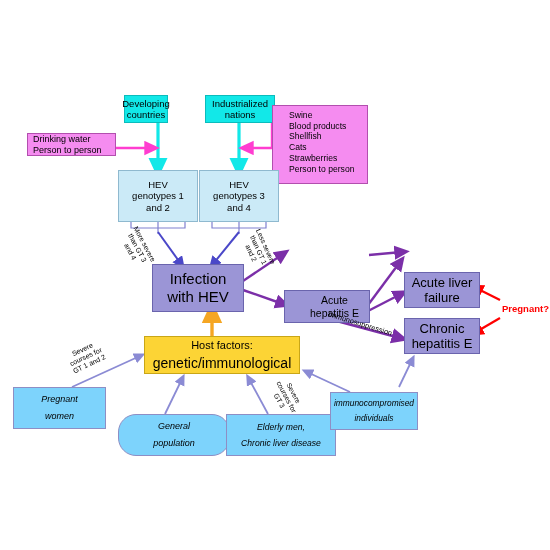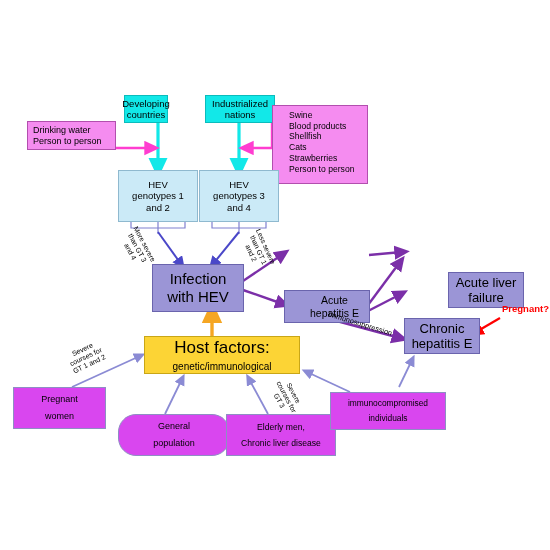--- a/index.html
+++ b/index.html
@@ -18,36 +18,36 @@
     align-items:center;justify-content:center;
     text-align:center;
     line-height:1.18;
     color:#000;
   }
   .cyan{background:#12e8e8;border:1px solid #0bbcbc;font-size:9.5px;}
   .lightblue{background:#cbeaf7;border:1px solid #8fb9cf;font-size:9.5px;}
   .magenta{background:#f58cf0;border:1px solid #b24fae;font-size:9px;text-align:left;align-items:flex-start;padding:3px 5px;}
   .magenta2{background:#f58cf0;border:1px solid #b24fae;font-size:8.6px;text-align:left;align-items:flex-start;justify-content:flex-start;padding:4px 5px;line-height:1.25;}
   .purple{background:#9b95d6;border:1px solid #6a64ad;}
-  .lav{background:#d946ef;border:1px solid #8e8ec4;font-size:9px;}
+  .lav{background:#7dd3fc;border:1px solid #8e8ec4;font-size:9px;font-style:italic;}
   .yellow{background:#fcd435;border:1px solid #c9a617;}
   .ttl-lg{font-size:15px;}
   .ttl-md{font-size:13px;}
   .ttl-sm{font-size:10.5px;}
   .rot{
     position:absolute;
     font-size:7px;
     color:#000;
     white-space:nowrap;
     line-height:1.15;
     text-align:center;
     transform-origin:50% 50%;
   }
   .reddot{color:#ff0000;font-size:9.5px;font-weight:bold;position:absolute;}
-  .sub{font-size:10px;margin-top:3px;}
+  .sub{font-size:14px;margin-top:3px;}
   .lbl2{white-space:pre-line;}
 </style>
 </head>
 <body>
 
 <div id="canvas">
 
   <svg class="layer" viewBox="0 0 550 550">
     <defs>
       <marker id="mCyan" markerWidth="7" markerHeight="7" refX="3.2" refY="3" orient="auto">
@@ -160,21 +160,21 @@
   <div class="box cyan" style="left:124px;top:95px;width:44px;height:28px;">
     <span class="lbl2">Developing
 countries</span>
   </div>
 
   <div class="box cyan" style="left:205px;top:95px;width:70px;height:28px;">
     <span class="lbl2">Industrialized
 nations</span>
   </div>
 
-  <div class="box magenta" style="left:27px;top:121px;width:89px;height:29px;">
+  <div class="box magenta" style="left:27px;top:133px;width:89px;height:23px;">
     <span class="lbl2">Drinking water
 Person to person</span>
   </div>
 
   <div class="box magenta2" style="left:272px;top:105px;width:96px;height:79px;padding-left:16px;">
     <span class="lbl2">Swine
 Blood products
 Shellfish
 Cats
 Strawberries
@@ -198,51 +198,51 @@
 with HEV</span>
   </div>
 
 
   <div class="box purple ttl-sm" style="left:284px;top:290px;width:86px;height:33px;padding-left:15px;">
     <span class="lbl2">Acute
 hepatitis  E</span>
   </div>
 
 
-  <div class="box purple ttl-md" style="left:404px;top:272px;width:76px;height:36px;margin-left:44px;">
+  <div class="box purple ttl-md" style="left:404px;top:272px;width:76px;height:36px;">
     <span class="lbl2">Acute liver
 failure</span>
   </div>
 
   <div class="box purple ttl-md" style="left:404px;top:318px;width:76px;height:36px;">
     <span class="lbl2">Chronic
 hepatitis E</span>
   </div>
 
   <div class="box yellow" style="left:144px;top:336px;width:156px;height:38px;">
-    <span style="font-size:17px;">Host factors:</span>
+    <span style="font-size:11px;">Host factors:</span>
     <span class="sub">genetic/immunological</span>
   </div>
 
   <div class="box lav" style="left:13px;top:387px;width:93px;height:42px;">
     <span class="lbl2" style="line-height:1.9;">Pregnant
 women</span>
   </div>
 
   <div class="box lav" style="left:118px;top:414px;width:112px;height:42px;border-radius:18px;">
     <span class="lbl2" style="line-height:1.9;">General
 population</span>
   </div>
 
   <div class="box lav" style="left:226px;top:414px;width:110px;height:42px;">
     <span class="lbl2" style="line-height:1.9;font-size:8.6px;">Elderly men,
 Chronic liver disease</span>
   </div>
 
-  <div class="box lav" style="left:330px;top:392px;width:116px;height:38px;">
+  <div class="box lav" style="left:330px;top:392px;width:88px;height:38px;">
     <span class="lbl2" style="line-height:1.8;font-size:8.4px;">immunocompromised
 individuals</span>
   </div>
 
   <div class="rot lbl2" style="left:110px;top:236px;width:54px;transform:rotate(62deg);">More severe
 than GT 3
 and 4</div>
 
   <div class="rot lbl2" style="left:231px;top:238px;width:54px;transform:rotate(66deg);">Less severe
 than GT 1

